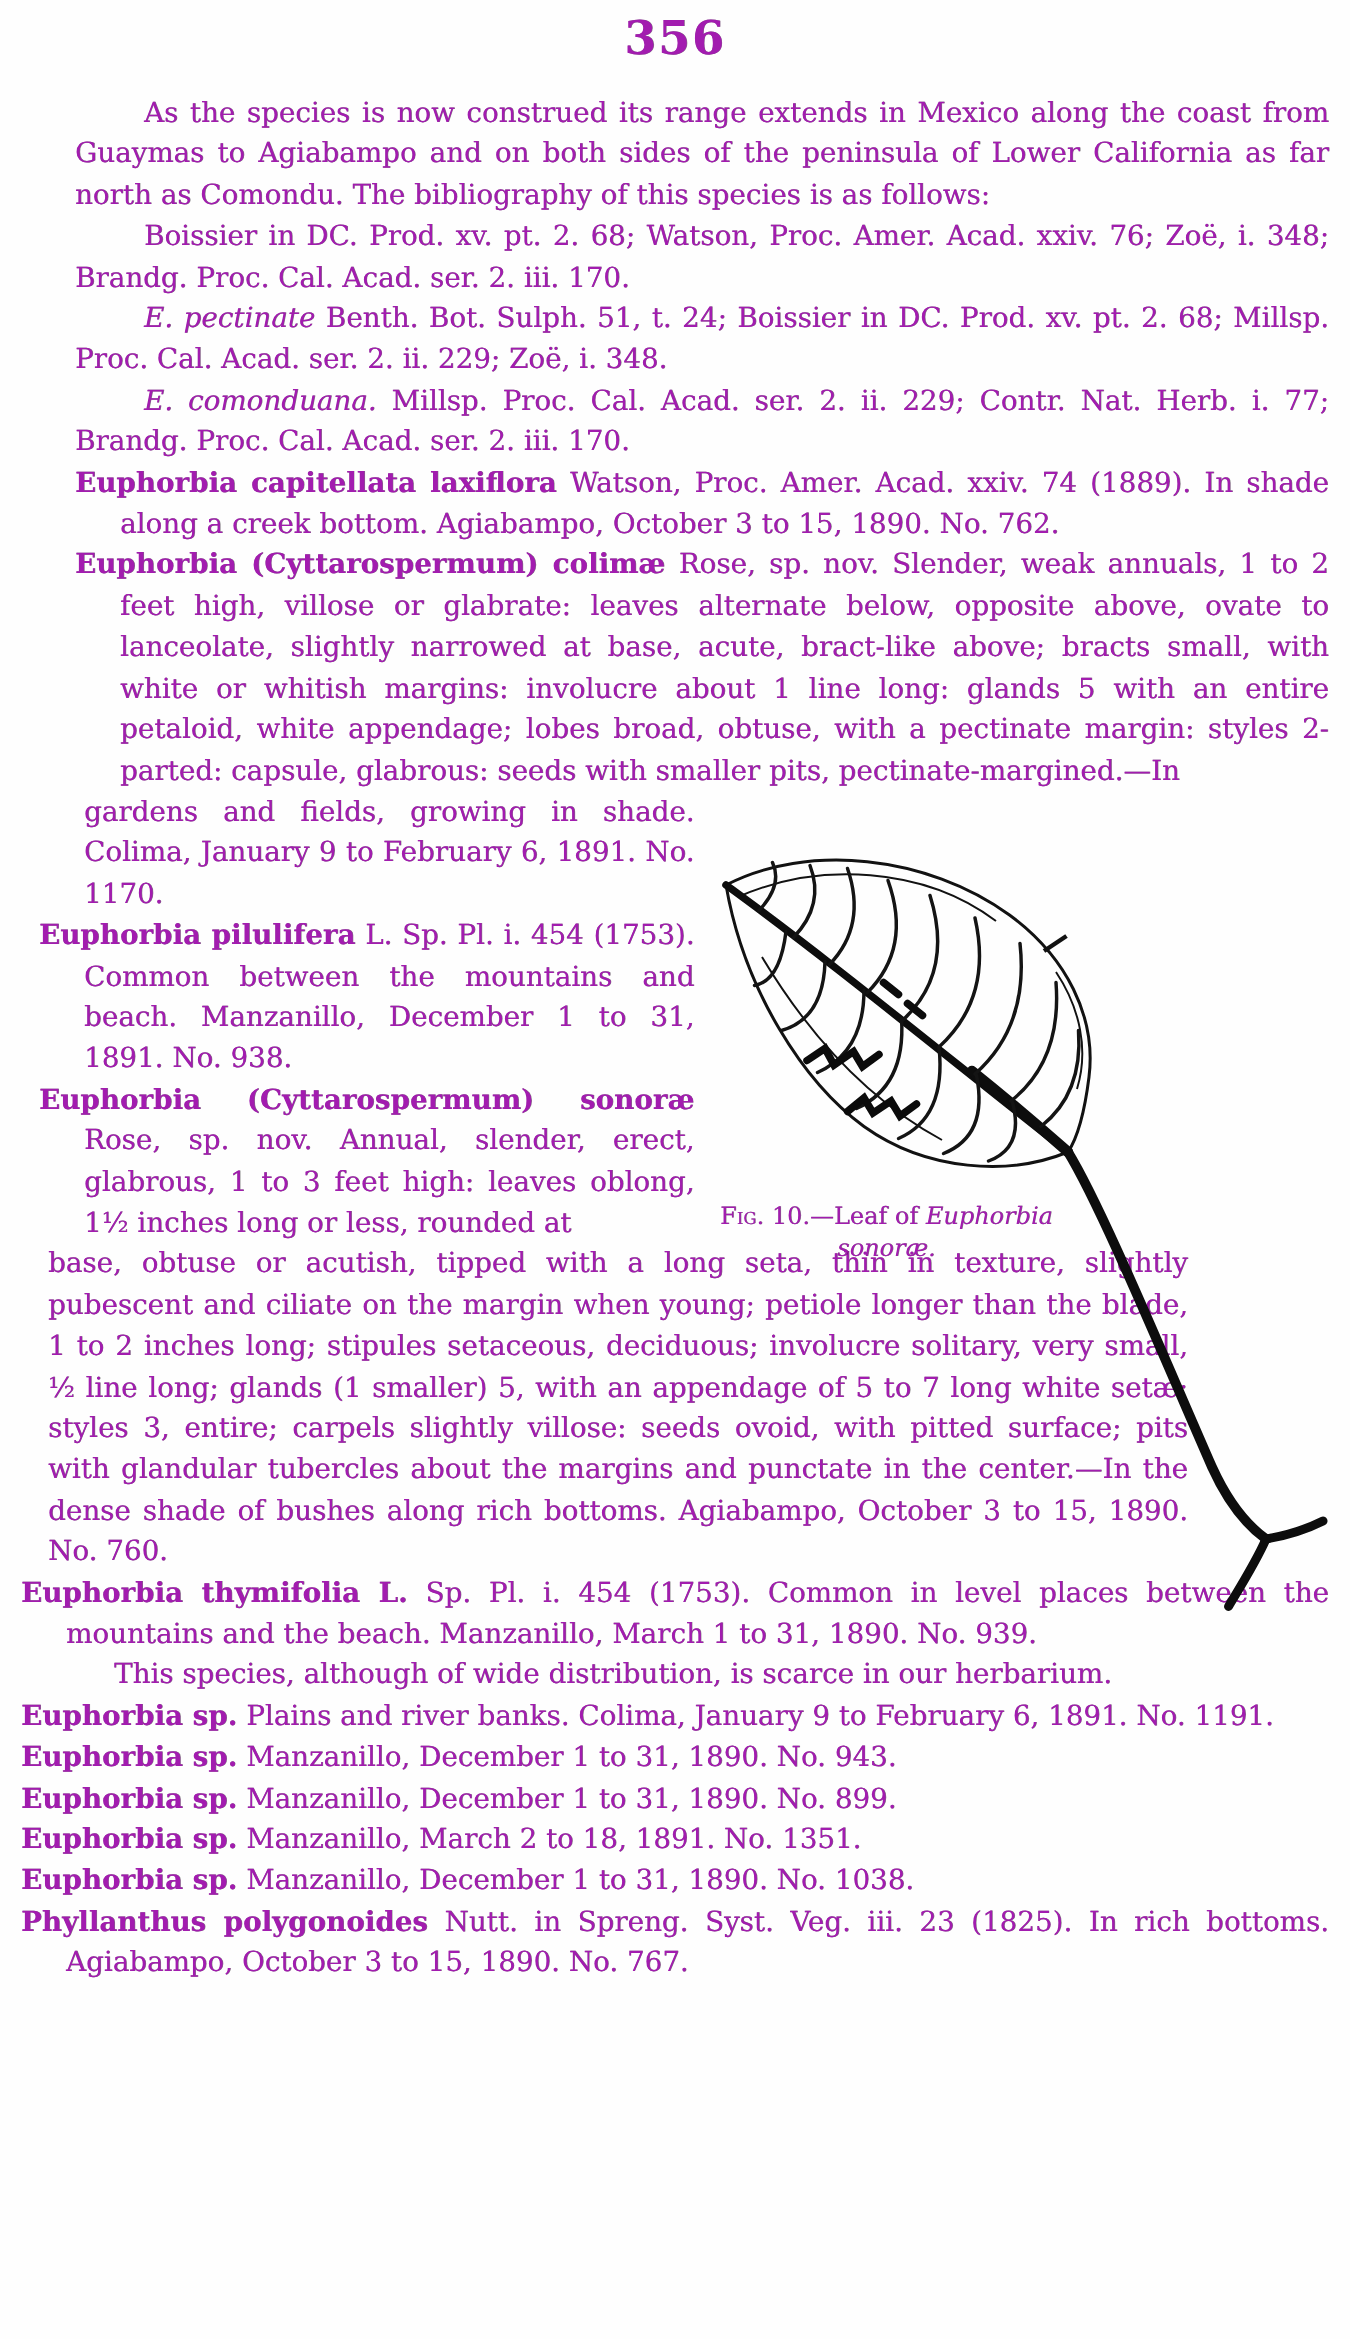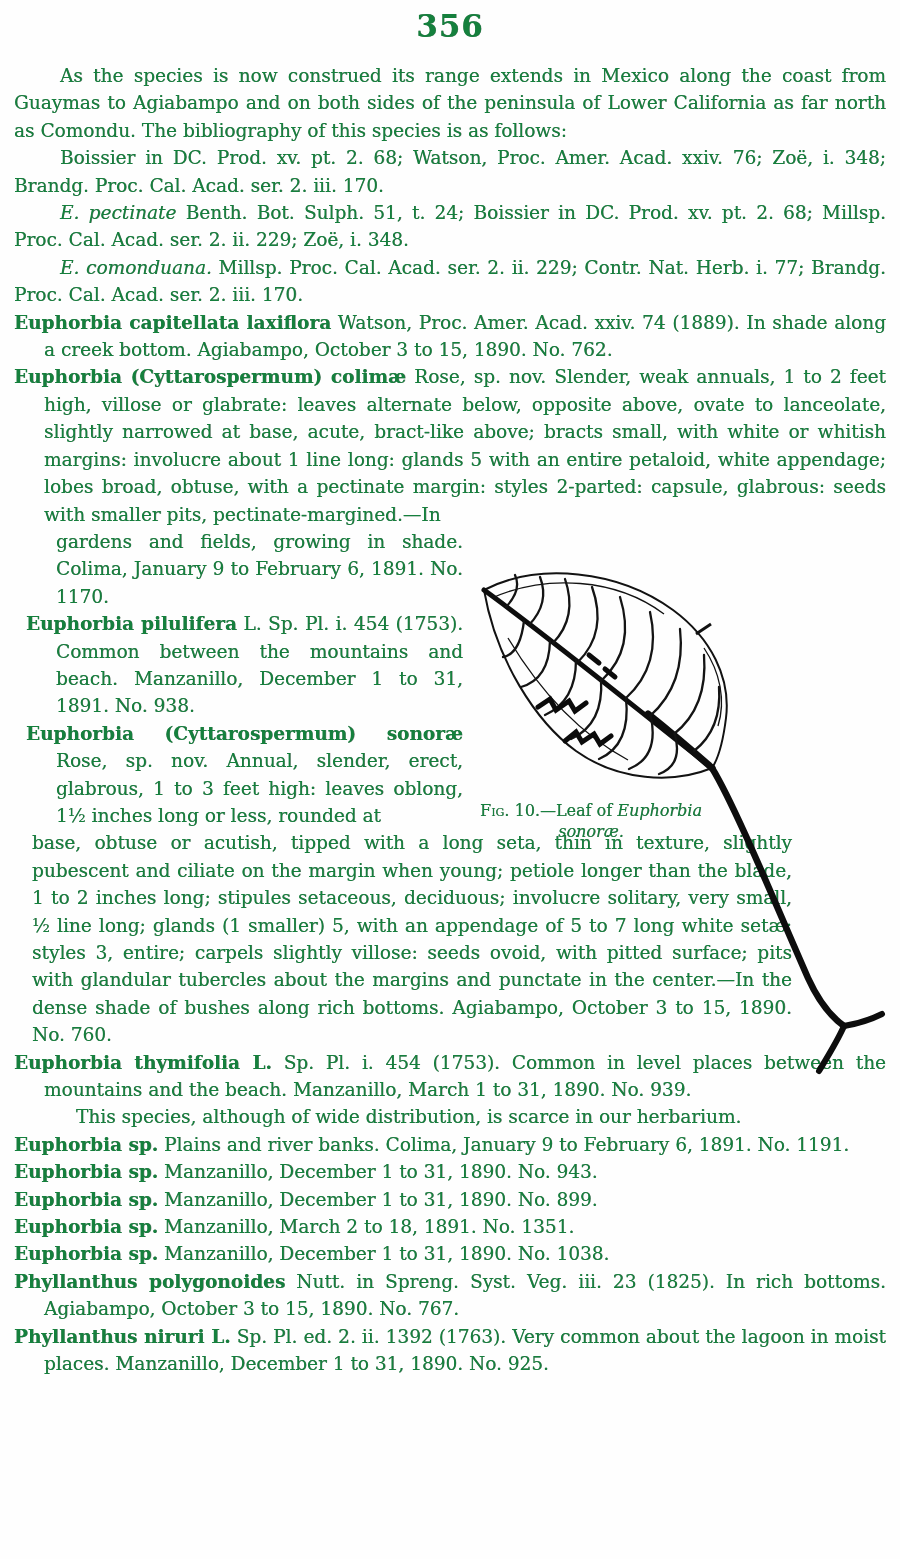--- a/index.html
+++ b/index.html
@@ -1,21 +1,21 @@
 <!DOCTYPE html>
 <html><head>
 <meta charset="utf-8">
 <style>
   html,body{margin:0;padding:0;background:#e8e8e8;}
   .page{
     position:relative;
     width:900px;height:1559px;
     margin:0 auto;
     background:#fefefe;
-    color:#15803d;
+    color:#a21caf;
     font-family:"DejaVu Serif","Liberation Serif",serif;
     font-size:18.5px;
     line-height:27.4px;
     overflow:hidden;
     text-shadow:0.3px 0.3px 0 rgba(20,20,20,0.55);
   }
   .inner{padding:0 14px;}
   .pageno{
     text-align:center;
     font-size:31px;
@@ -23,21 +23,21 @@
     line-height:36px;
     padding-top:8px;
     letter-spacing:1px;
   }
   p{margin:0;text-align:justify;}
   .para{text-indent:46px;}
   .bib{text-indent:46px;}
   .entry{padding-left:30px;text-indent:-30px;}
   .cont{padding-left:30px;}
   .note{text-indent:62px;}
-  .regionA{margin-top:18px;}
+  .regionA{margin-top:18px;margin-left:36px;}
   .regionB{width:437px;margin-left:12px;}
   .regionC{width:760px;margin-left:18px;}
   .regionD{}
   b{font-weight:bold;}
   i{font-style:italic;}
   .figure{
     position:absolute;
     left:468px;top:568px;
     width:430px;height:545px;
   }
@@ -88,21 +88,20 @@
 
     <div class="regionD">
       <p class="entry"><b>Euphorbia thymifolia L.</b> <span>Sp. Pl. i. 454 (1753).  Common in level places between the mountains and the beach.  Manzanillo, March 1 to 31, 1890.  No. 939.</span></p>
       <p class="note">This species, although of wide distribution, is scarce in our herbarium.</p>
       <p class="entry"><b>Euphorbia sp.</b> <span>Plains and river banks.  Colima, January 9 to February 6, 1891. No. 1191.</span></p>
       <p class="entry"><b>Euphorbia sp.</b> <span>Manzanillo, December 1 to 31, 1890.  No. 943.</span></p>
       <p class="entry"><b>Euphorbia sp.</b> <span>Manzanillo, December 1 to 31, 1890.  No. 899.</span></p>
       <p class="entry"><b>Euphorbia sp.</b> <span>Manzanillo, March 2 to 18, 1891.  No. 1351.</span></p>
       <p class="entry"><b>Euphorbia sp.</b> <span>Manzanillo, December 1 to 31, 1890.  No. 1038.</span></p>
       <p class="entry"><b>Phyllanthus polygonoides</b> <span>Nutt. in Spreng. Syst. Veg. iii. 23 (1825).  In rich bottoms.  Agiabampo, October 3 to 15, 1890.  No. 767.</span></p>
-      <p class="entry"><b>Phyllanthus niruri L.</b> <span>Sp. Pl. ed. 2. ii. 1392 (1763).  Very common about the lagoon in moist places.  Manzanillo, December 1 to 31, 1890.  No. 925.</span></p>
     </div>
 
   </div>
 
   <div class="figure">
     <svg width="430" height="545" viewBox="0 0 430 545" aria-hidden="true">
 
       <path class="ol" d="M16,22 C70,-6 150,2 205,42 C243,70 263,110 258,150 C254,182 248,194 244,200 C205,216 150,213 108,183 C68,154 28,92 16,22 Z"></path>
 
       <path class="thin" d="M24,30 C78,6 148,10 196,46"></path>

